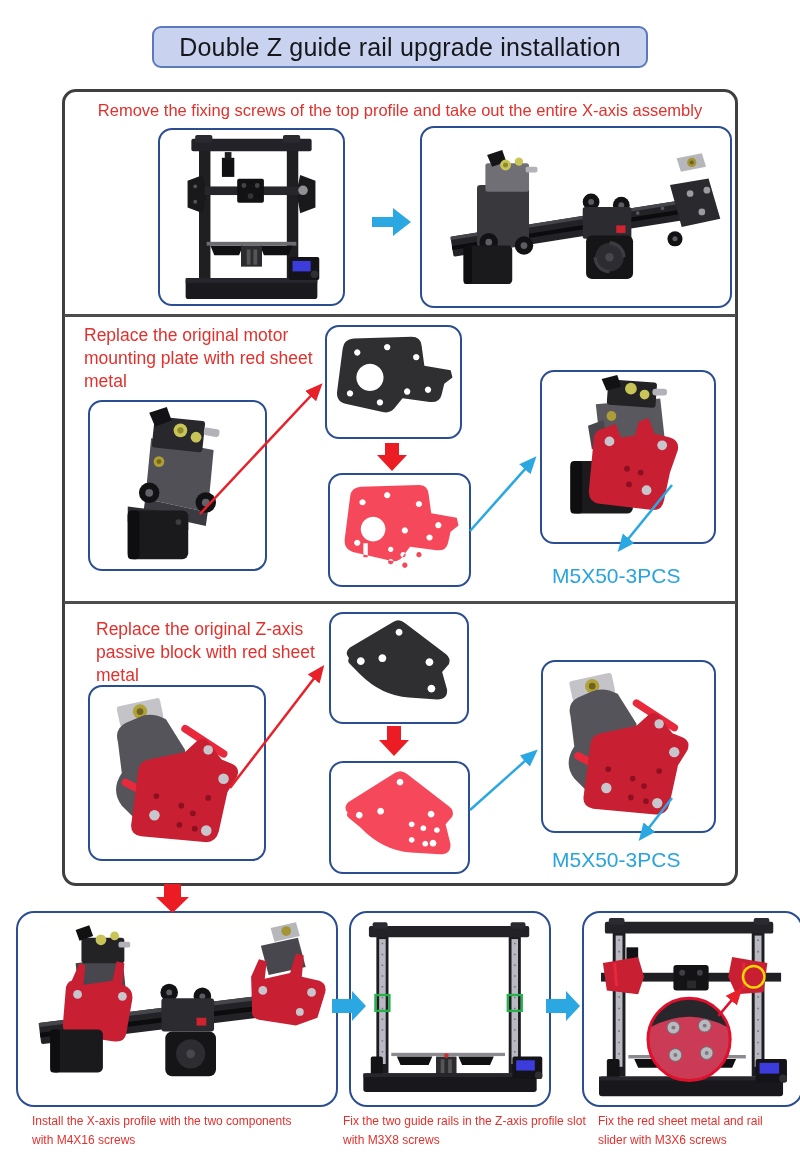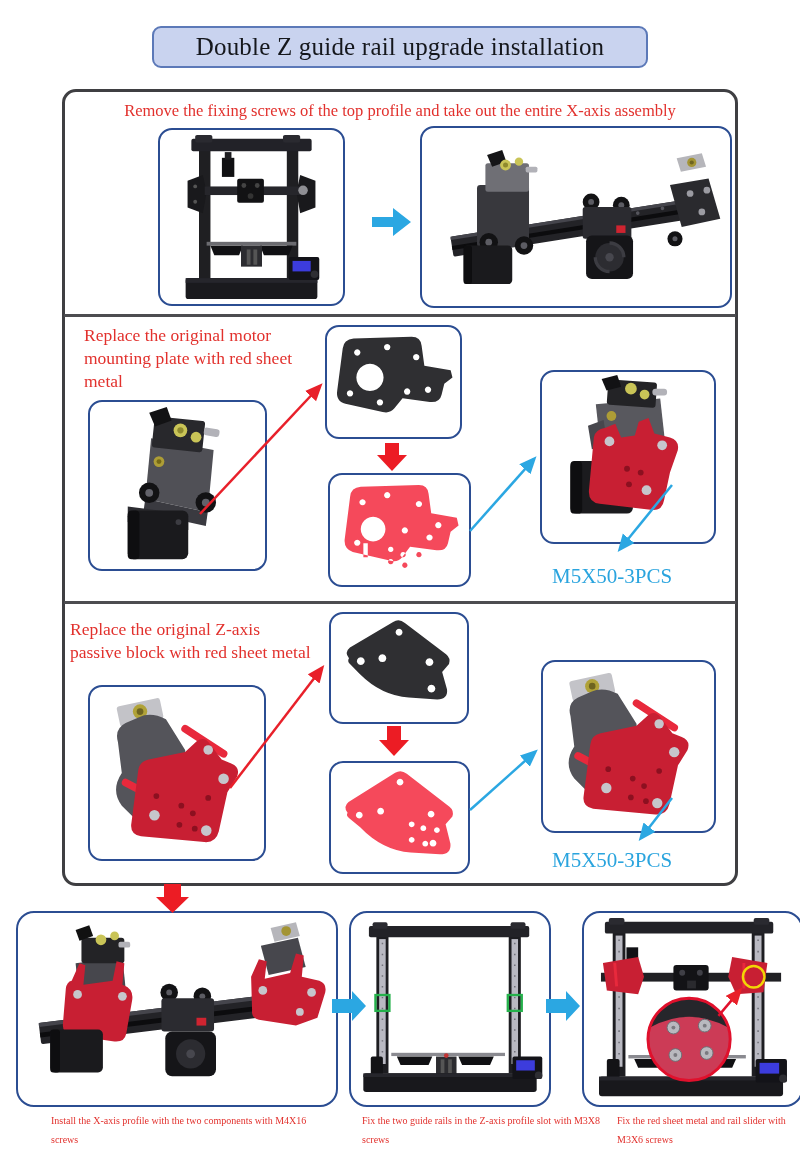--- a/index.html
+++ b/index.html
@@ -1,30 +1,30 @@
 <!DOCTYPE html>
 <html><head>
 <meta charset="utf-8">
 <style>
   html,body{margin:0;padding:0;background:#fff;}
   #page{position:relative;width:800px;height:1155px;margin:0 auto;background:#fff;
-        font-family:Liberation Serif, serif;overflow:hidden;}
+        font-family:Liberation Sans, sans-serif;overflow:hidden;}
   .abs{position:absolute;}
   .title-banner{left:152px;top:26px;width:492px;height:38px;background:#c9d3ef;
         border:2px solid #5c79b8;border-radius:9px;display:flex;align-items:center;
         justify-content:center;font-size:25px;color:#15171c;letter-spacing:.2px;}
   .main-box{left:62px;top:89px;width:670px;height:791px;border:3px solid #3f3f42;border-radius:14px;background:#fff;}
   .divider{left:64px;width:672px;height:3px;background:#4d4d50;}
   .pic-box{border:2px solid #2b4d92;border-radius:14px;background:#fff;overflow:hidden;}
   .pic-box svg{width:100%;height:100%;display:block;padding:3px;box-sizing:border-box;}
   .h-red{color:#e2312d;line-height:1.28;}
   .h1line{left:70px;top:100px;width:660px;text-align:center;font-size:16.5px;white-space:nowrap;}
   .h3lines{font-size:17.5px;line-height:23px;}
   .screw-label{width:170px;text-align:left;font-size:21px;color:#2aa4de;}
-  .caption{font-size:10px;line-height:18.5px;color:#e2312d;margin-left:19px;}
+  .caption{font-size:12px;line-height:18.5px;color:#e2312d;}
   #overlay{position:absolute;left:0;top:0;z-index:20;pointer-events:none;}
 </style>
 </head>
 <body>
 
 <div id="page">
 
   <svg width="0" height="0" style="position:absolute">
     <defs>
       <marker id="mr" markerWidth="8" markerHeight="8" refX="5.5" refY="3" orient="auto">
@@ -206,21 +206,21 @@
         <circle cx="120" cy="72" r="5" fill="#c6c6cc"></circle>
       <circle cx="104" cy="118" r="5" fill="#c6c6cc"></circle>
       <circle cx="84" cy="96" r="3" fill="#8c1020"></circle>
         <circle cx="98" cy="100" r="3" fill="#8c1020"></circle>
       <circle cx="86" cy="112" r="3" fill="#8c1020"></circle>
     </svg>
   </div>
 
   <div class="abs screw-label" style="left:552px;top:564px">M5X50-3PCS</div>
 
-  <div class="abs h-red h3lines" style="left:70px;top:618px;width:245px">Replace the original Z-axis passive block with red sheet metal</div>
+  <div class="abs h-red h3lines" style="left:96px;top:618px;width:245px">Replace the original Z-axis passive block with red sheet metal</div>
 
   <div class="abs pic-box" style="left:88px;top:685px;width:174px;height:172px">
     <svg viewBox="0 0 175 172">
       <use href="#passive-asm"></use>
     </svg>
   </div>
 
   <div class="abs pic-box" style="left:329px;top:612px;width:136px;height:108px">
     <svg viewBox="0 0 132 104">
       <path fill-rule="evenodd" fill="#2f2f32" d="M15,42 Q10,36 16,31 L60,5 Q66,1 72,6 L114,38 Q119,42 117,48 L110,56 L115,74 Q116,84 105,84 L76,82 Q48,80 26,58 L16,48 Q13,45 15,42 Z

